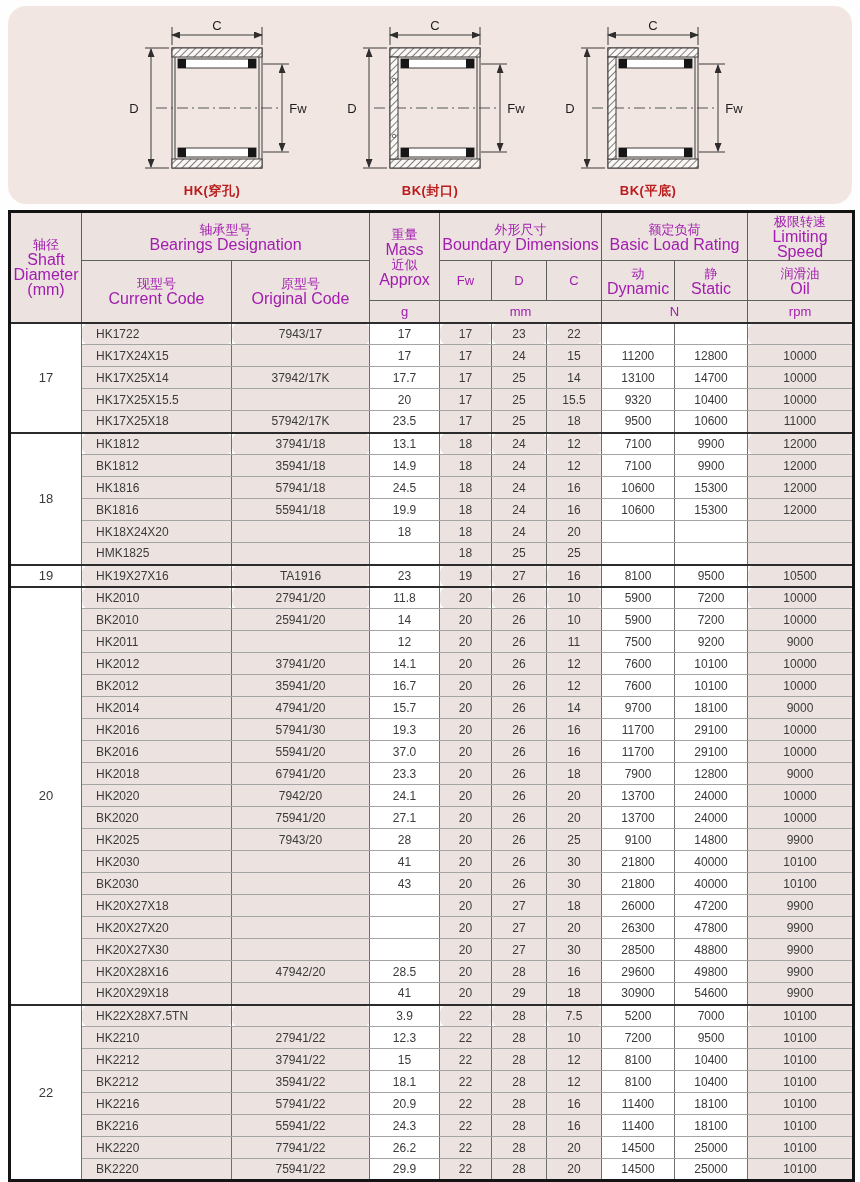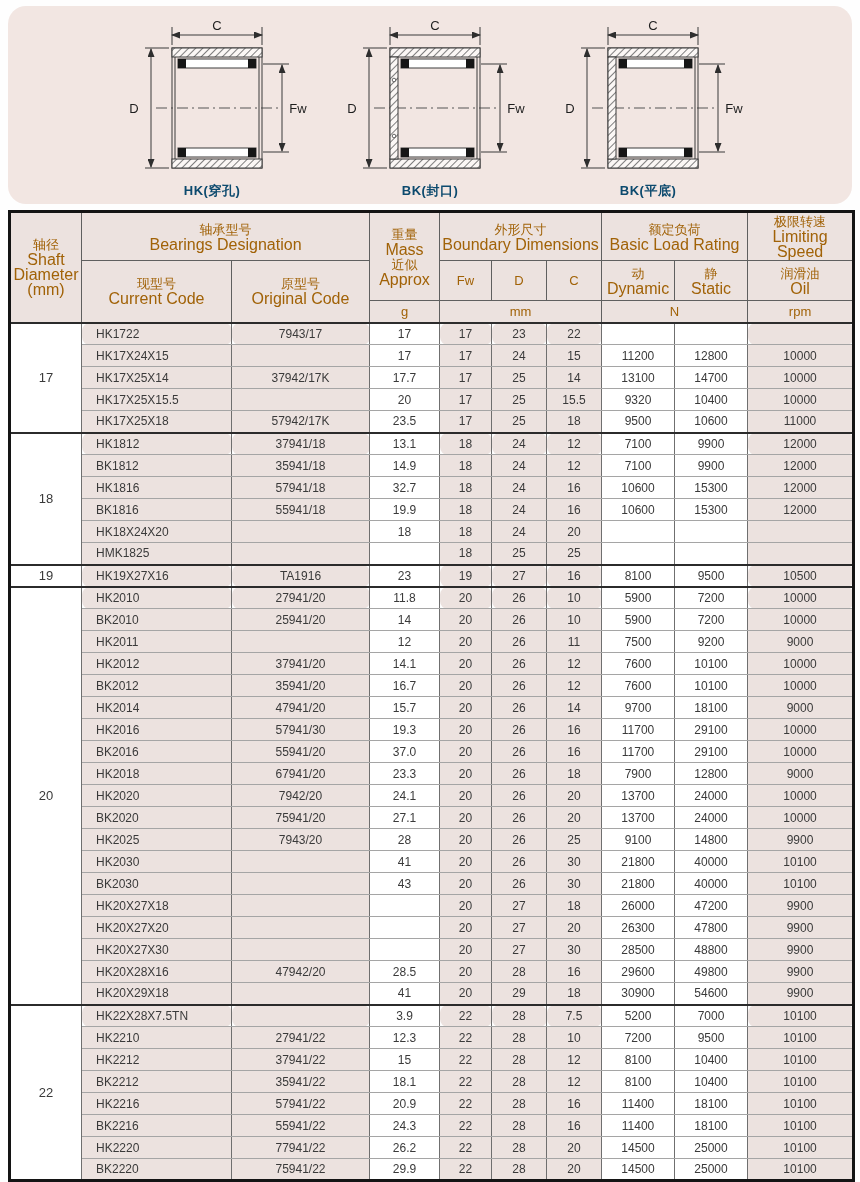--- a/index.html
+++ b/index.html
@@ -6,27 +6,27 @@
   html,body { width:860px; height:1182px; background:#ffffff; overflow:hidden;
               font-family:"Liberation Sans", sans-serif; }
   .page { position:relative; width:860px; height:1182px; background:#fefefe; }
 
   
   .panel { position:absolute; left:8px; top:6px; width:844px; height:198px;
            background:#f2e6e2; border-radius:18px;
            display:flex; justify-content:center; align-items:flex-start;
            gap:18px; padding-top:12px; }
   .diagram { display:flex; flex-direction:column; align-items:center; }
-  .diagram .dlabel { font-size:13px; font-weight:bold; color:#0c4a6e; margin-top:2px; letter-spacing:0.5px; }
+  .diagram .dlabel { font-size:13px; font-weight:bold; color:#b91c1c; margin-top:2px; letter-spacing:0.5px; }
 
   
   table.spec { position:absolute; left:8px; top:210px; width:844px;
                border-collapse:collapse; table-layout:fixed;
                border:3px solid #141414; }
-  th { border:1px solid #5f5f5f; background:#ece2df; color:#a16207;
+  th { border:1px solid #5f5f5f; background:#ece2df; color:#a21caf;
        font-weight:normal; font-size:13px; line-height:15px; padding:1px 0; }
   thead tr:last-child th { border-bottom:2px solid #2d2d2d; }
   th .cn { font-size:13px; }
   th .en { font-size:16px; }
   td { border-left:1px solid #6f6f6f; border-right:1px solid #6f6f6f;
        border-top:1px solid #a5a5a5; border-bottom:1px solid #a5a5a5;
        height:22px; font-size:12px; color:#3a3a3a; text-align:center;
        padding:0; background:#ffffff; white-space:nowrap; overflow:hidden; }
   tr.section-start > td { border-top:2px solid #2b2b2b;border-radius:8px; }
   td.shaft { background:#ffffff; font-size:13px; }
@@ -310,21 +310,21 @@
           <td class="c-fw">18</td>
           <td class="c-d">24</td>
           <td class="c-c">12</td>
           <td class="c-dyn">7100</td>
           <td class="c-stat">9900</td>
           <td class="c-oil">12000</td>
         </tr>
         <tr>
           <td class="c-code">HK1816</td>
           <td class="c-orig">57941/18</td>
-          <td class="c-mass">32.7</td>
+          <td class="c-mass">24.5</td>
           <td class="c-fw">18</td>
           <td class="c-d">24</td>
           <td class="c-c">16</td>
           <td class="c-dyn">10600</td>
           <td class="c-stat">15300</td>
           <td class="c-oil">12000</td>
         </tr>
         <tr>
           <td class="c-code">BK1816</td>
           <td class="c-orig">55941/18</td>

